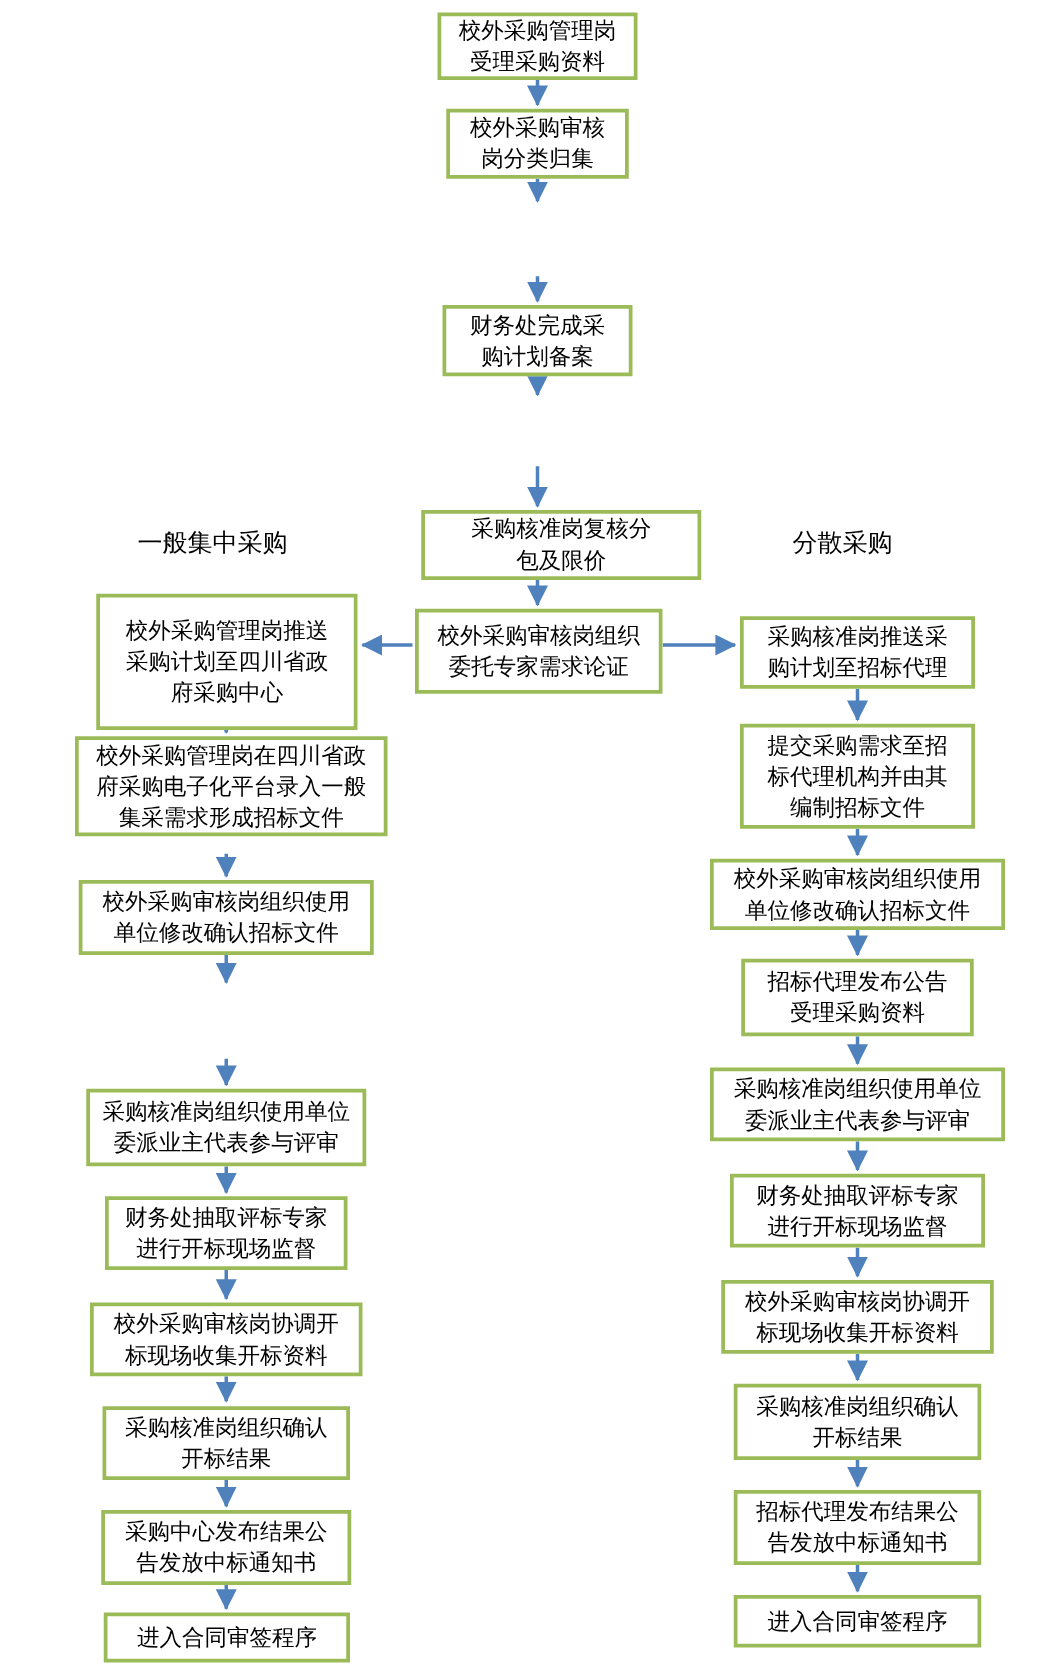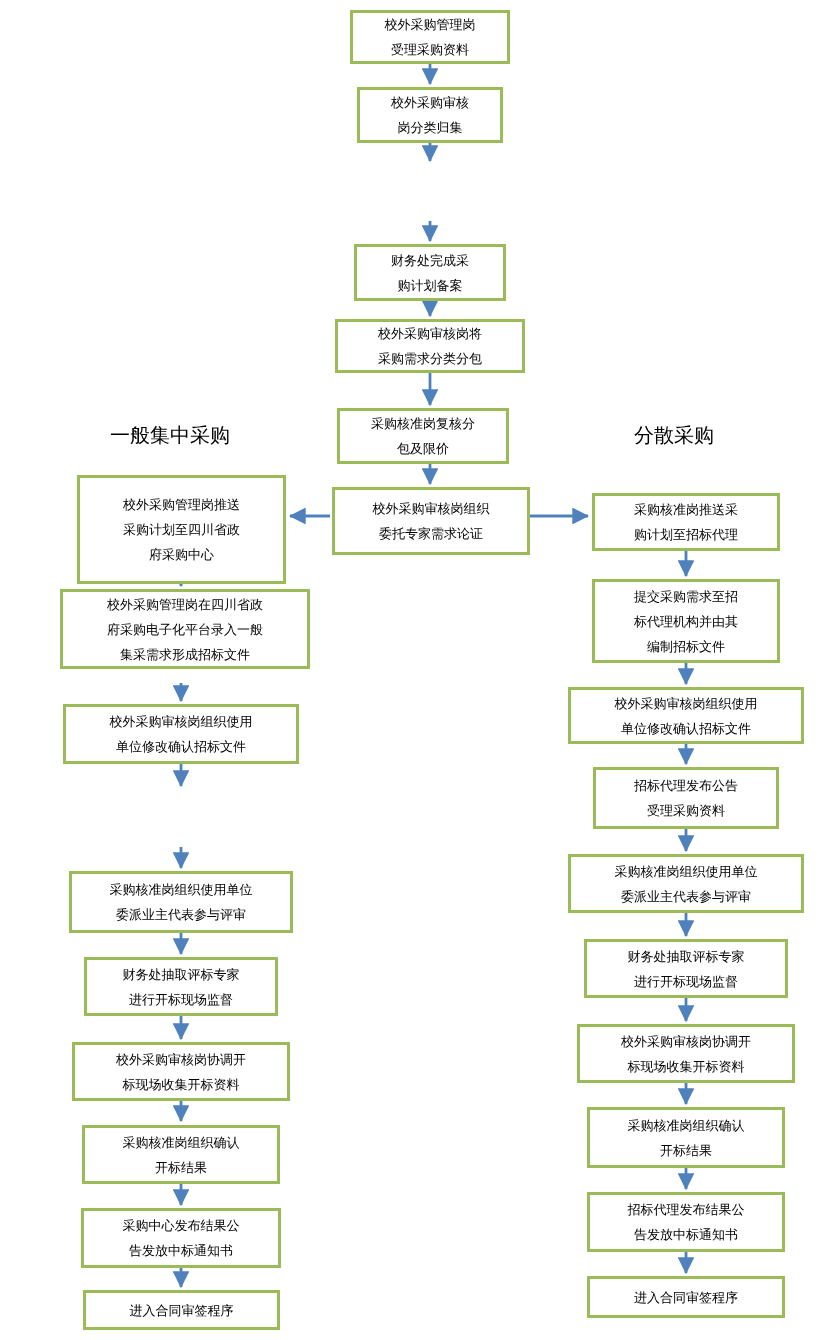--- a/index.html
+++ b/index.html
@@ -25,21 +25,21 @@
     position: absolute;
     box-sizing: border-box;
     border: 3px solid #9bbb59;
     background: #ffffff;
     color: #000000;
     display: flex;
     align-items: center;
     justify-content: center;
     text-align: center;
     white-space: pre-line;
-    font-size: 13px;
+    font-size: 18px;
     line-height: 25px;
   }
   .branch-title {
     position: absolute;
     color: #000000;
     font-size: 20px;
     line-height: 24px;
     white-space: nowrap;
   }
 </style>
@@ -90,23 +90,21 @@
 
   <div class="branch-title" style="left:110px;top:423px;">一般集中采购</div>
   <div class="branch-title" style="left:634px;top:423px;">分散采购</div>
 
   <div class="node" style="left:350px;top:10px;width:160px;height:54px">校外采购管理岗
 受理采购资料</div>
   <div class="node" style="left:357px;top:87px;width:146px;height:56px">校外采购审核
 岗分类归集</div>
   <div class="node" style="left:354px;top:244px;width:152px;height:57px">财务处完成采
 购计划备案</div>
-  <div class="node" style="left:335px;top:319px;width:190px;height:54px">校外采购审核岗将
-采购需求分类分包</div>
-  <div class="node" style="left:337px;top:408px;width:172px;height:56px">采购核准岗复核分
+  <div class="node" style="left:337px;top:408px;width:224px;height:56px">采购核准岗复核分
 包及限价</div>
   <div class="node" style="left:332px;top:487px;width:198px;height:68px">校外采购审核岗组织
 委托专家需求论证</div>
 
   <div class="node" style="left:77px;top:475px;width:209px;height:109px">校外采购管理岗推送
 采购计划至四川省政
 府采购中心</div>
   <div class="node" style="left:60px;top:589px;width:250px;height:80px">校外采购管理岗在四川省政
 府采购电子化平台录入一般
 集采需求形成招标文件</div>

